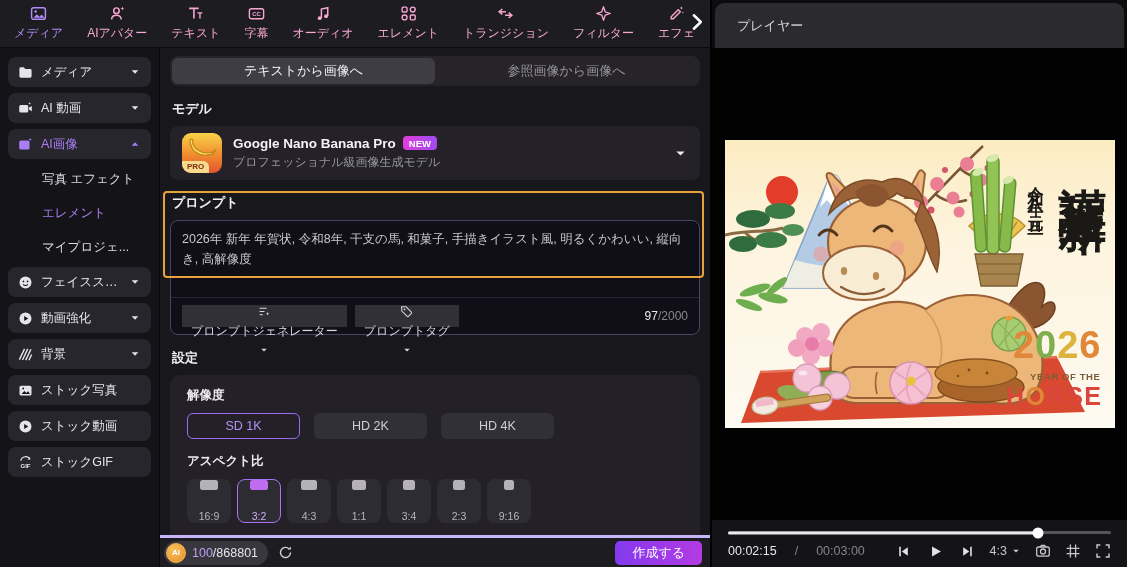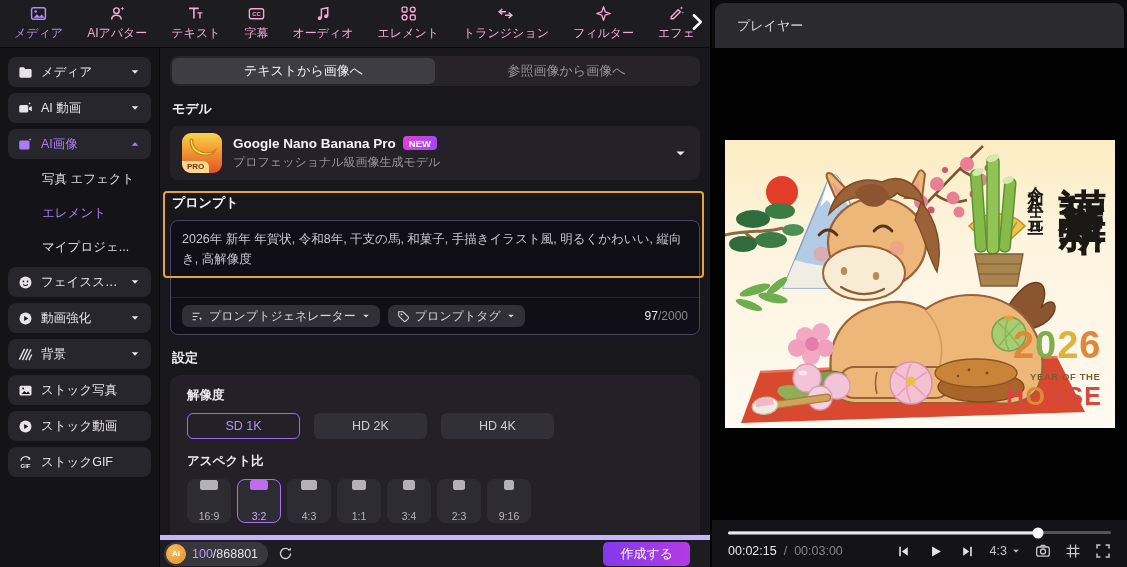--- a/index.html
+++ b/index.html
@@ -47,40 +47,40 @@
   .new-badge { font-size:9.5px; font-weight:bold; color:#fff; background:linear-gradient(90deg,#e13ddb,#9e4bf0); padding:1.5px 6px; border-radius:4px; }
   .model-desc { font-size:12px; color:#96949c; }
   .model-chevron { margin-left:auto; color:#eceaee; display:flex; }
   .model-chevron svg { width:15px; height:15px; }
 
   .prompt-block { position:relative; }
   .highlight-box { position:absolute; left:-7px; right:-4px; top:-3px; height:87px; border:2.5px solid #e8a23c; border-radius:4px; pointer-events:none; z-index:5; }
   .prompt-box { background:#100f17; border:1px solid #4a4363; border-radius:8px; padding:8px 11px 5px; }
   .prompt-text { font-size:12.5px; color:#c9c7cf; line-height:1.6; min-height:64px; cursor:text; }
   .prompt-foot { border-top:1px solid #272433; margin:4px -11px 0; padding:7px 11px 2px; display:flex; align-items:center; gap:8px; }
-  .pbtn { background:#312f37; border-radius:7px; height:22px; display:flex; align-items:center; gap:5px; padding:0 9px; font-size:12px; color:#d9d7dd; cursor:pointer; white-space:nowrap; }
+  .pbtn { background:#312f37; border-radius:1px; height:22px; display:flex; align-items:center; gap:5px; padding:0 9px; font-size:12px; color:#d9d7dd; cursor:pointer; white-space:nowrap;flex-direction:column; }
   .pbtn svg { width:13px; height:13px; } .pbtn .chev svg { width:10px; height:10px; }
   .char-counter { margin-left:auto; font-size:12px; color:#8a888f; }
   .char-counter .used { color:#e9e7ed; }
 
   .settings-card { background:#232127; border-radius:10px; margin-top:6px; padding:12px 17px 0; height:176px; overflow:hidden; }
   .sub-label { font-size:12.5px; font-weight:bold; color:#eceaf0; margin-bottom:9px; }
   .res-row { display:flex; gap:14px; }
   .res-btn { width:113px; height:26px; border-radius:6px; background:#312f37; color:#d0ced6; font-size:12.5px; display:flex; align-items:center; justify-content:center; border:1px solid transparent; cursor:pointer; }
   .res-btn.selected { background:transparent; border-color:#9b6cf2; color:#b391f5; }
   .aspect-row { display:flex; gap:6px; }
   .asp-btn { width:44px; height:44px; border-radius:8px; background:#2e2c33; display:flex; flex-direction:column; align-items:center; justify-content:center; gap:20px; border:1px solid transparent; cursor:pointer; }
   .asp-shape { background:#b4b2b8; border-radius:2.5px; }
   .asp-label { font-size:10.5px; color:#b9b7bd; }
   .asp-btn.selected { border-color:#a674f2; }
   .asp-btn.selected .asp-shape { background:#c06cf0; }
   .asp-btn.selected .asp-label { color:#cdb0f5; }
   .mt14 { margin-top:14px; }
 
-  .bottom-bar { height:32px; flex:none; background:#1d1c21; border-top:5px solid #c4b5fd; display:flex; align-items:center; padding:0 20px 0 4px; gap:10px; }
+  .bottom-bar { height:32px; flex:none; background:#1d1c21; border-top:3px solid #c4b5fd; display:flex; align-items:center; padding:0 8px 0 4px; gap:10px; }
   .credits-pill { background:#39373e; border-radius:13px; height:24px; display:flex; align-items:center; padding:2px 10px 2px 2px; gap:6px; font-size:12.5px; cursor:pointer; }
   .coin { width:20px; height:20px; border-radius:50%; background:radial-gradient(circle at 35% 30%,#f8c05a,#e88e2e); color:#fff; font-size:8px; font-weight:bold; display:flex; align-items:center; justify-content:center; border:1.5px solid #f2b24e; }
   .credits-pill .used { color:#b9a0f2; }
   .credits-pill .total { color:#e7e5eb; }
   .refresh-btn { color:#d2d0d6; display:flex; cursor:pointer; } .refresh-btn svg { width:15px; height:15px; }
   .create-btn { margin-left:auto; height:24px; padding:0 17px; border-radius:5px; background:linear-gradient(90deg,#8339ee,#b33be3); color:#fff; font-size:13px; display:flex; align-items:center; cursor:pointer; border:none; }
 
   
   .player { width:417px; flex:none; display:flex; flex-direction:column; background:#0c0c0e; border-left:2px solid #000; }
   .player-header { height:45px; flex:none; background:#2b2a2f; margin:3px 3px 0; border-radius:9px 9px 0 0; display:flex; align-items:center; padding:0 22px; font-size:13px; color:#d7d5db; }
@@ -93,21 +93,21 @@
   .year-row { position:absolute; right:13px; bottom:61px; font-size:38px; font-weight:bold; letter-spacing:1px; }
   .year-caption { position:absolute; right:14px; bottom:46px; font-size:9.5px; font-weight:bold; color:#7c5e36; letter-spacing:0.6px; }
   .animal-row { position:absolute; right:12px; bottom:17px; font-size:25px; font-weight:bold; letter-spacing:1.5px; }
 
   .player-controls { height:47px; flex:none; background:#141316; display:flex; flex-direction:column; padding:7px 16px 3px; }
   .progress { position:relative; height:11px; display:flex; align-items:center; cursor:pointer; }
   .track { height:3px; width:100%; background:#56545b; border-radius:2px; }
   .fill { position:absolute; left:0; top:50%; transform:translateY(-50%); height:3px; background:#eaeaee; border-radius:2px; }
   .knob { position:absolute; top:50%; transform:translate(-50%,-50%); width:11px; height:11px; background:#fff; border-radius:50%; }
   .ctrl-row { flex:1; display:flex; align-items:center; font-size:12.5px; color:#c6c4cc; }
-  .time-group { display:flex; gap:7px; width:168px; flex:none; }
+  .time-group { display:flex; gap:18px; width:168px; flex:none; }
   .time-cur { color:#e8e6ec; } .time-sep,.time-tot { color:#85838b; }
   .transport { display:flex; align-items:center; gap:17px; }
   .transport .t-btn { display:flex; color:#e4e2e8; cursor:pointer; } .transport svg { width:15px; height:15px; }
   .right-ctrls { margin-left:auto; display:flex; align-items:center; gap:14px; }
   .ratio-select { display:flex; align-items:center; gap:4px; cursor:pointer; color:#c8c6cc; }
   .ratio-select .chev svg { width:10px; height:10px; }
   .icon-btn { display:flex; color:#c8c6cc; cursor:pointer; } .icon-btn svg { width:16px; height:16px; }
 </style>
 </head>
 <body>

